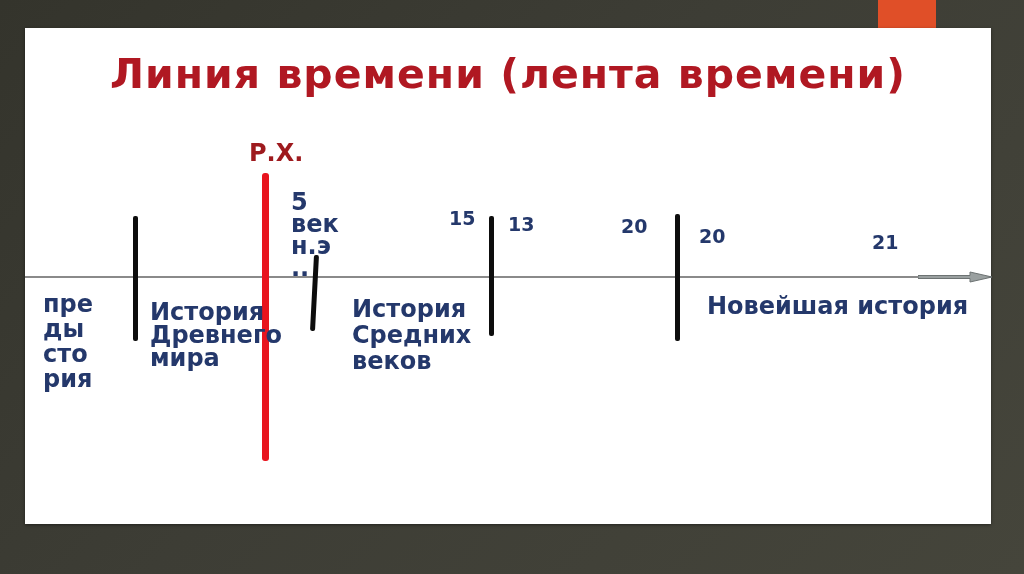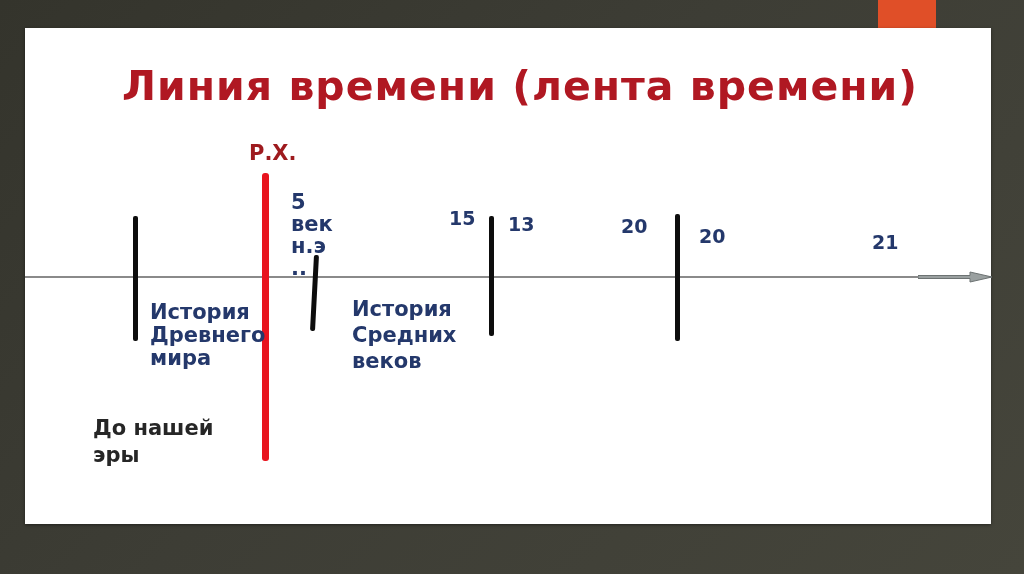--- a/index.html
+++ b/index.html
@@ -13,21 +13,21 @@
   .accent-bar {
     position: absolute; left: 878px; top: 0; width: 58px; height: 28px;
     background: #e04f28;
   }
   .slide {
     position: absolute; left: 25px; top: 28px; width: 966px; height: 496px;
     background: #ffffff;
     box-shadow: 0 1px 3px rgba(0,0,0,0.45);
   }
   .title {
-    position: absolute; left: 0; top: 22px; width: 100%; margin: 12px;
+    position: absolute; left: 0; top: 22px; width: 100%; margin: 0;
     text-align: center;
     font-size: 41px; font-weight: bold; letter-spacing: 1px;
     color: #b01822;
   }
   .axis {
     position: absolute; left: 0; top: 248px; width: 966px; height: 2px;
     background: #8a8a8a;
   }
   .axis-arrow { position: absolute; left: 893px; top: 241px; }
   .tick {
@@ -36,21 +36,21 @@
   .tick-a { left: 108px; top: 188px; height: 125px; }
   .tick-b { left: 287px; top: 227px; height: 76px; transform: rotate(3deg); }
   .tick-c { left: 464px; top: 188px; height: 120px; }
   .tick-d { left: 650px; top: 186px; height: 127px; }
   .redline {
     position: absolute; left: 237px; top: 145px; width: 7px; height: 288px;
     background: #e8141e; border-radius: 3px;
   }
   .lbl {
     position: absolute;
-    font-weight: bold; font-size: 21px; line-height: 24px;
+    font-weight: bold; font-size: 24px; line-height: 24px;
     color: #24386b;
     white-space: pre-line;
   }
   .black { color: #262626; }
   .red   { color: #9e1a1e; }
   .num   { font-size: 19px; }
   .l-rh        { left: 224px; top: 113px; }
   .l-prehist   { left: 18px;  top: 264px; line-height: 25px; }
   .l-bc        { left: 142px; top: 157px; line-height: 22px; }
   .l-ancient   { left: 125px; top: 273px; line-height: 23px; }
@@ -80,31 +80,34 @@
       <polygon points="0,6.5 52,6.5 52,3 74,8 52,13 52,9.5 0,9.5" fill="#9aa0a0" stroke="#6d7373" stroke-width="1"></polygon>
     </svg>
 
     <div class="redline"></div>
     <div class="tick tick-a"></div>
     <div class="tick tick-b"></div>
     <div class="tick tick-c"></div>
     <div class="tick tick-d"></div>
 
     <div class="lbl red l-rh">Р.Х.</div>
+    <div class="lbl l-prehist">пре
+ды
+сто
+рия</div>
     <div class="lbl l-ancient">История
 Древнего
 мира</div>
     <div class="lbl l-ad5">5
 век
 н.э
 ..</div>
     <div class="lbl l-middle">История
 Средних
 веков</div>
     <div class="lbl num l-15">15</div>
     <div class="lbl num l-16">13</div>
     <div class="lbl num l-19">20</div>
     <div class="lbl num l-20">20</div>
     <div class="lbl num l-21">21</div>
-    <div class="lbl black l-beforeera">До нашей
-эры</div>
+    <div class="lbl l-newest">Новейшая история</div>
   </div>
 </div>
 
 </body></html>

